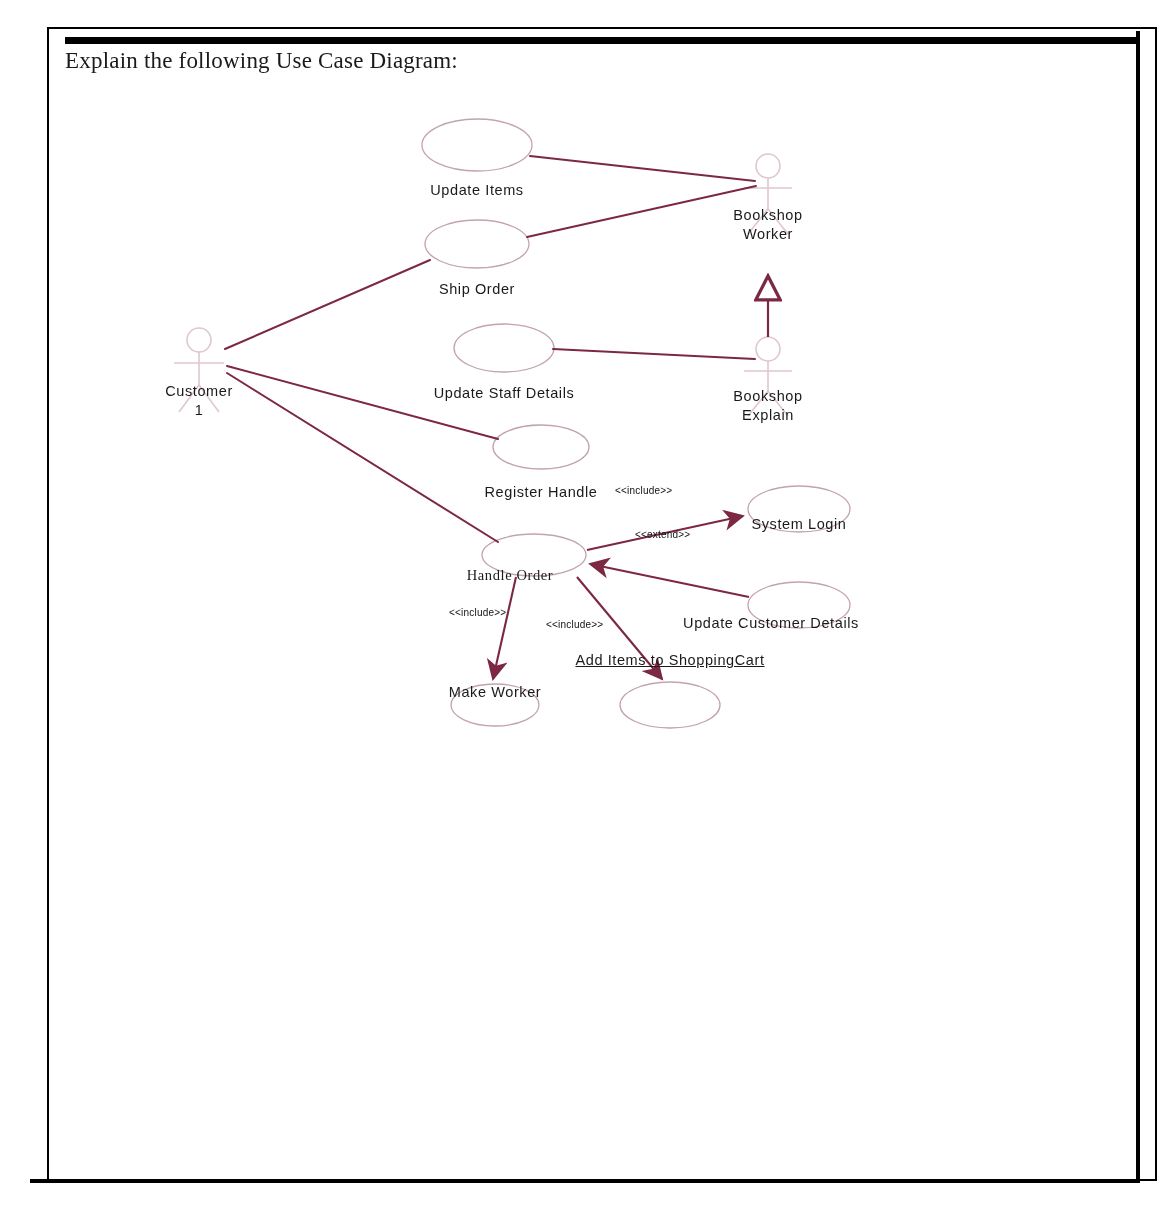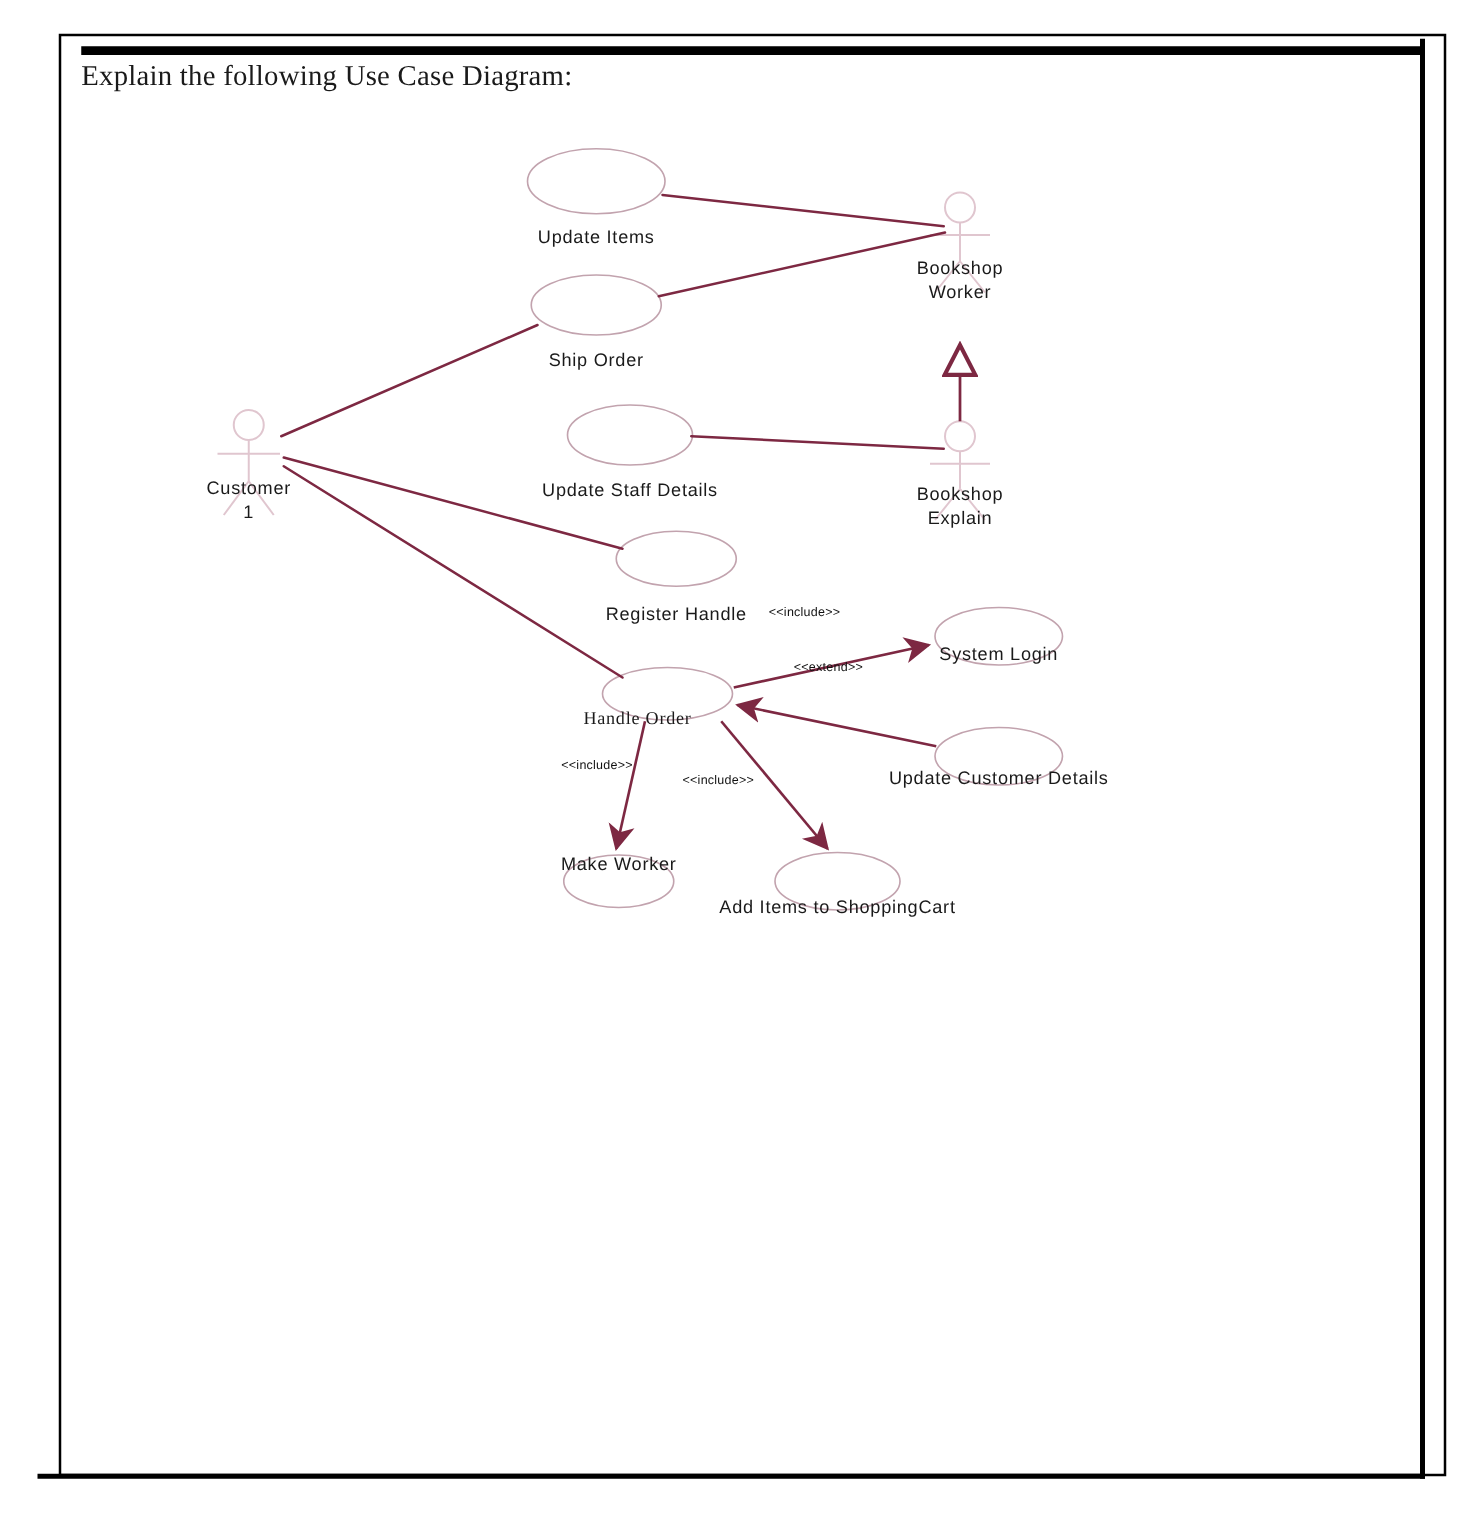--- a/index.html
+++ b/index.html
@@ -202,25 +202,25 @@
     <div class="lbl center" style="left:428px; top:251px;">Ship Order</div>
 
     <div class="lbl center" style="left:455px; top:355px;">Update Staff Details</div>
 
     <div class="lbl center" style="left:492px; top:454px;">Register Handle</div>
 
     <div class="lbl center" style="left:461px; top:537px; top:537px;font-family:Liberation Serif, serif;">Handle Order</div>
 
     <div class="lbl center" style="left:750px; top:486px;">System Login</div>
 
-    <div class="lbl center" style="left:750px; top:585px;">Update Customer Details</div>
+    <div class="lbl center" style="left:722px; top:585px;">Update Customer Details</div>
 
     <div class="lbl center" style="left:446px; top:654px;">Make Worker</div>
 
-    <div class="lbl center" style="left:621px; top:688px;">Add Items to ShoppingCart</div>
+    <div class="lbl center" style="left:621px; top:622px;text-decoration:underline;">Add Items to ShoppingCart</div>
 
     <div class="lbl center" style="left:150px; top:353px;">
       <div>Customer</div>
       <div>1</div>
     </div>
 
     <div class="lbl center" style="left:719px; top:177px;">
       <div>Bookshop</div>
       <div>Worker</div>
     </div>

